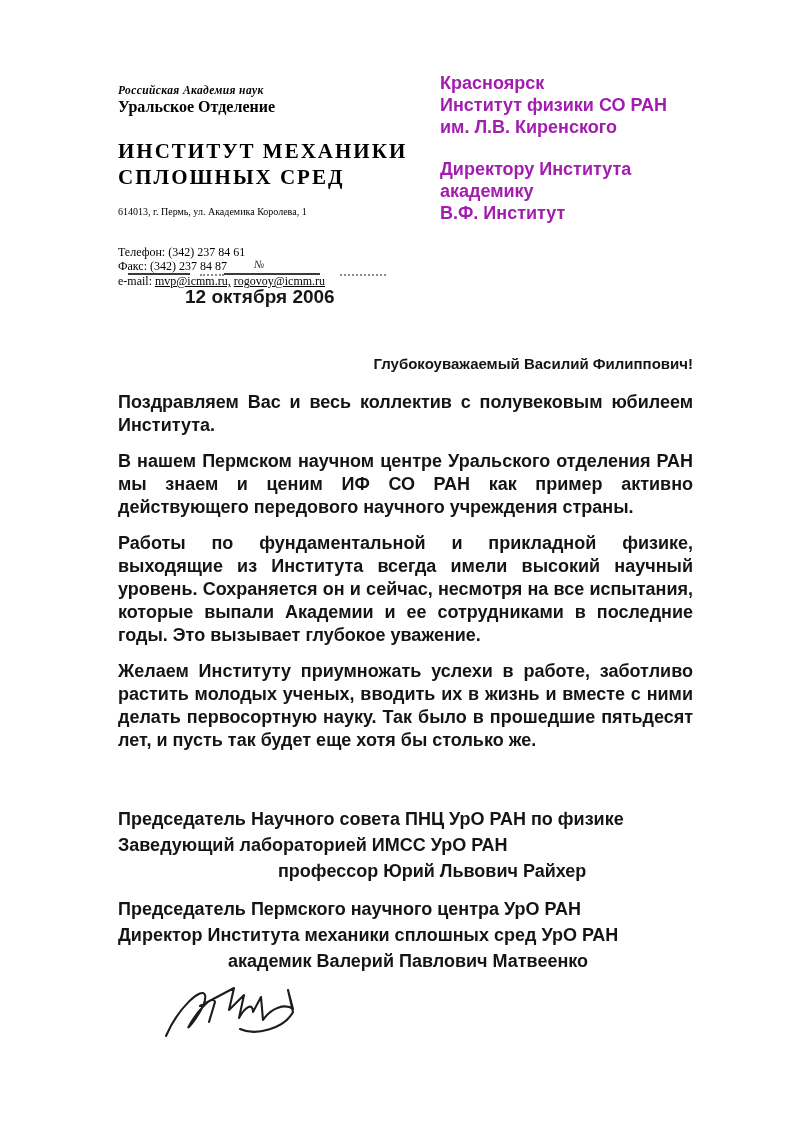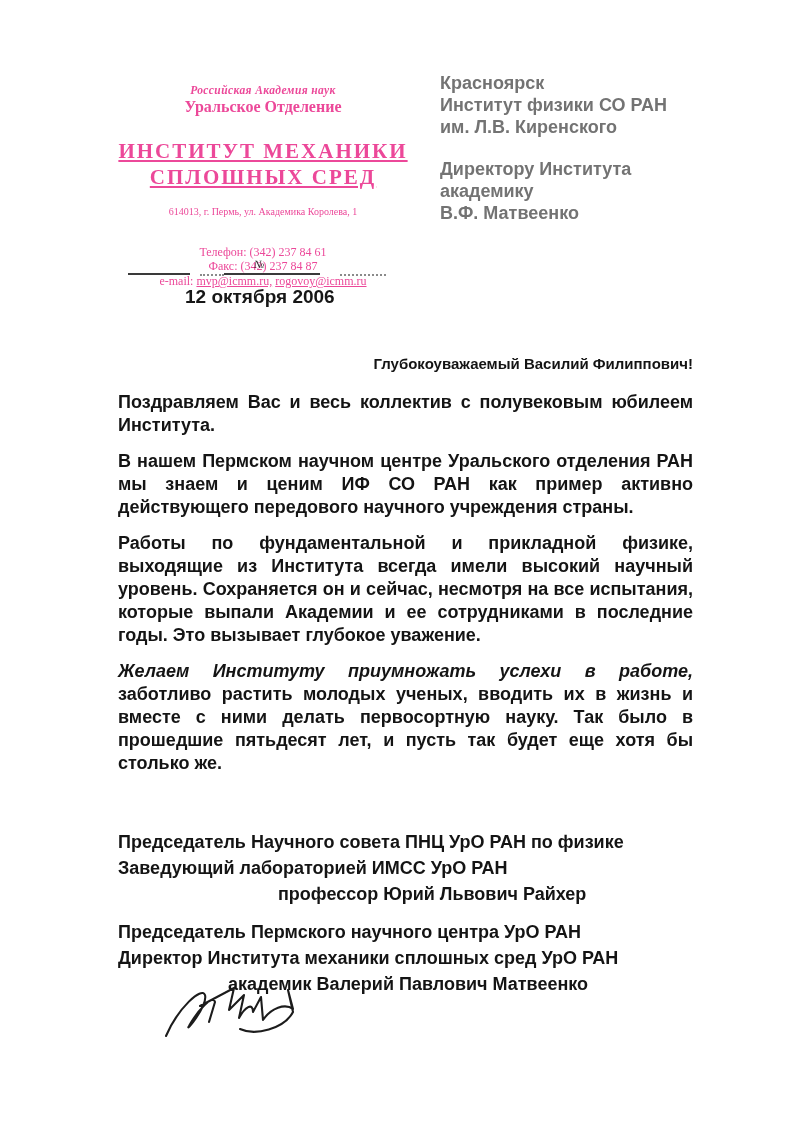--- a/index.html
+++ b/index.html
@@ -4,55 +4,55 @@
 <style>
   html,body{margin:0;padding:0;background:#e8e8e8;}
   .page{
     position:relative; width:810px; height:1132px; margin:0 auto;
     background:#ffffff; color:#161616; overflow:hidden;
     font-family:"Liberation Sans", sans-serif;
   }
   
   .letterhead{
     position:absolute; left:118px; top:84px; width:290px;
-    text-align:center; font-family:"Liberation Serif", serif; color:#ec4899;
+    font-family:"Liberation Serif", serif; color:#000000;
   }
   .lh-org1{font-size:11.5px; font-weight:bold; font-style:italic; letter-spacing:.4px;}
   .lh-org2{font-size:16px; font-weight:bold; margin-top:2px;}
-  .lh-inst{font-size:21px; font-weight:bold; letter-spacing:2px; line-height:26px; margin-top:22px;text-decoration:underline;}
+  .lh-inst{font-size:21px; font-weight:bold; letter-spacing:2px; line-height:26px; margin-top:22px;}
   .lh-addr{font-size:10px; margin-top:16px;}
   .lh-contact{font-size:12px; margin-top:28px; line-height:14px;}
   .lh-email{margin-top:1px;}
   .lh-email .u{text-decoration:underline;}
   
   .refline{position:absolute; left:128px; top:260px; width:260px; height:18px;
            font-family:"Liberation Serif", serif;}
   .refline .seg{position:absolute; border-bottom:2px solid #3a3a3a;}
   .refline .dot{position:absolute; border-bottom:2px dotted #8a8a8a;}
   .refline .s1{left:0; top:13px; width:62px;}
   .refline .d1{left:72px; top:14px; width:24px;}
   .refline .s2{left:96px; top:13px; width:96px;}
   .refline .d2{left:212px; top:14px; width:46px;}
   .refline .no{position:absolute; left:126px; top:-2px; font-size:11px; font-style:italic; color:#2a2a2a;}
   
   .recipient{
     position:absolute; left:440px; top:72px; width:300px;
-    font-size:18px; font-weight:bold; line-height:22px; color:#737373;
+    font-size:18px; font-weight:bold; line-height:22px; color:#a21caf;
   }
   .recipient .gap{height:20px;}
   
   .dateline{position:absolute; left:185px; top:286px; font-size:19px; font-weight:bold;}
   
   .body{
     position:absolute; left:118px; top:352px; width:575px;
     font-size:18px; font-weight:bold; line-height:23px; color:#141414;
   }
   .salutation{margin:0 0 16px 0; font-size:15px;text-align:right;}
   .body p.para{margin:0 0 13px 0; text-align:justify;}
-  .it{font-style:italic;}
+  .it{}
   .sig{margin-top:12px; line-height:26px;}
   .sig .name1{padding-left:110px;}
   .sig2{margin-top:54px;}
   .sig .name2{padding-left:160px;}
   
   .scrawl{position:absolute; left:158px; top:982px; width:148px; height:62px;}
   .scrawl path{fill:none; stroke:#1c1c1c; stroke-width:2.1; stroke-linecap:round; stroke-linejoin:round;}
 </style>
 </head>
 <body>
@@ -86,21 +86,21 @@
     <span class="dot d2"></span>
   </div>
 
   <div class="recipient">
     <div>Красноярск</div>
     <div>Институт физики СО РАН</div>
     <div>им. Л.В. Киренского</div>
     <div class="gap"></div>
     <div>Директору Института</div>
     <div>академику</div>
-    <div>В.Ф. Матвеенко</div>
+    <div>В.Ф. Институт</div>
   </div>
 
   <div class="dateline">12 октября 2006</div>
 
   <div class="body">
     <p class="salutation">Глубокоуважаемый Василий Филиппович!</p>
     <p class="para">Поздравляем Вас и весь коллектив с полувековым юбилеем Института.</p>
     <p class="para">В нашем Пермском научном центре Уральского отделения РАН мы знаем и ценим ИФ СО РАН как пример активно действующего передового научного учреждения страны.</p>
     <p class="para">Работы по фундаментальной и прикладной физике, выходящие из Института всегда имели высокий научный уровень. Сохраняется он и сейчас, несмотря на все испытания, которые выпали Академии и ее сотрудниками в последние годы. Это вызывает глубокое уважение.</p>
     <p class="para"><span class="it">Желаем Институту приумножать услехи в работе,</span> <span>заботливо растить молодых ученых, вводить их в жизнь и вместе с ними делать первосортную науку. Так было в прошедшие пятьдесят лет, и пусть так будет еще хотя бы столько же.</span></p>

